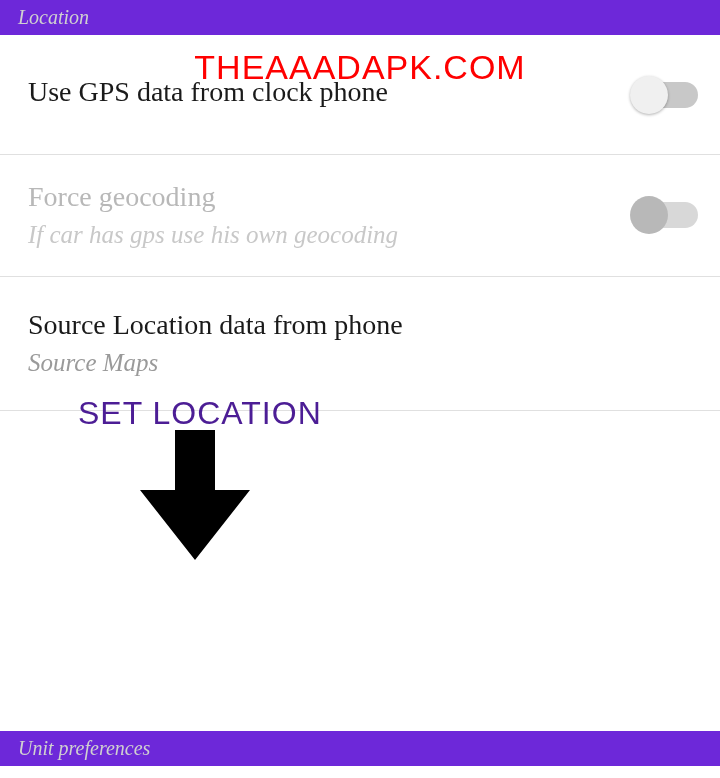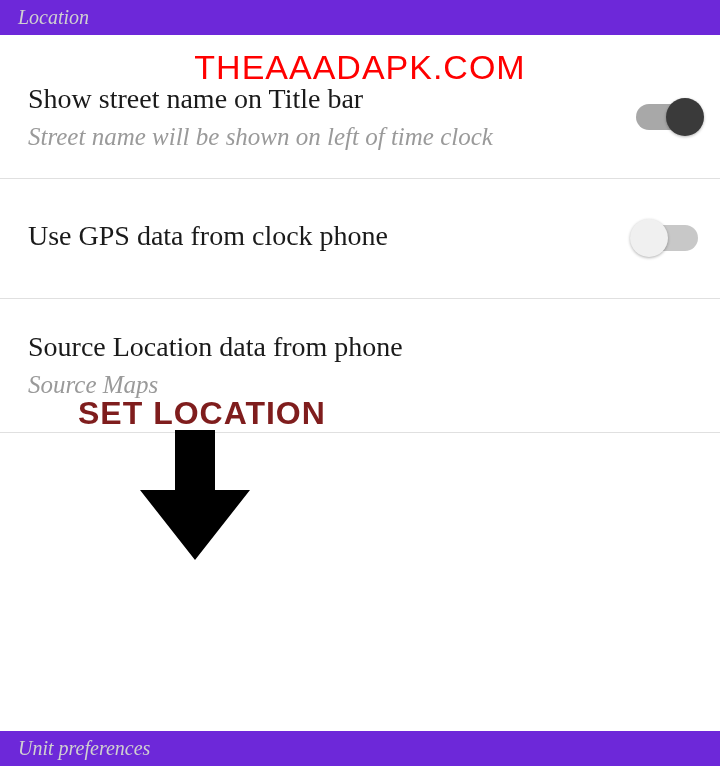--- a/index.html
+++ b/index.html
@@ -105,23 +105,23 @@
     .toggle.disabled .toggle-knob {
       left: -6px;
       background: #b8b8b8;
       box-shadow: none;
     }
     .annotation-label {
       position: absolute;
       top: 395px;
       left: 78px;
       font-family: Arial, sans-serif;
-      font-weight: 700;
+      font-weight: 400;
       font-size: 32px;
-      color: #7f1d1d;
+      color: #4c1d95;
       z-index: 10;
       letter-spacing: 1px;
     }
     .annotation-arrow {
       position: absolute;
       top: 430px;
       left: 140px;
       z-index: 10;
     }
     .bottom-header {
@@ -139,39 +139,39 @@
 <body>
 
 <div class="section-header">
   <span>Location</span>
 </div>
 
 <div class="watermark">THEAAADAPK.COM</div>
 
 <div class="settings-list">
 
-  <div class="setting-item first">
-    <div class="setting-text">
-      <div class="setting-title">Show street name on Title bar</div>
-      <div class="setting-subtitle">Street name will be shown on left of time clock</div>
-    </div>
-    <div class="toggle on">
-      <div class="toggle-knob"></div>
-    </div>
-  </div>
 
   <div class="setting-item">
     <div class="setting-text">
       <div class="setting-title">Use GPS data from clock phone</div>
     </div>
     <div class="toggle off">
       <div class="toggle-knob"></div>
     </div>
   </div>
 
+  <div class="setting-item disabled">
+    <div class="setting-text">
+      <div class="setting-title">Force geocoding</div>
+      <div class="setting-subtitle">If car has gps use his own geocoding</div>
+    </div>
+    <div class="toggle disabled">
+      <div class="toggle-knob"></div>
+    </div>
+  </div>
 
   <div class="link-item">
     <div class="setting-title">Source Location data from phone</div>
     <div class="setting-subtitle">Source Maps</div>
   </div>
 
 </div>
 
 <div class="annotation-label">SET LOCATION</div>
 

